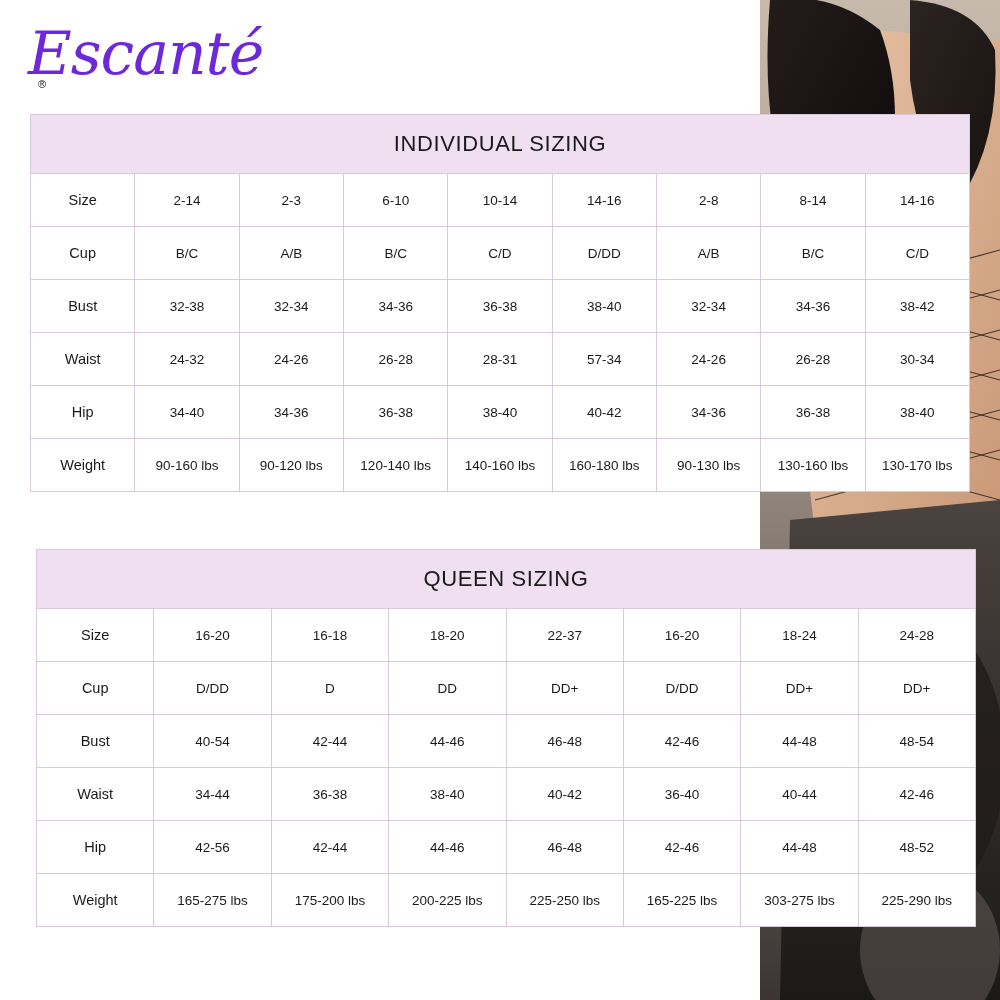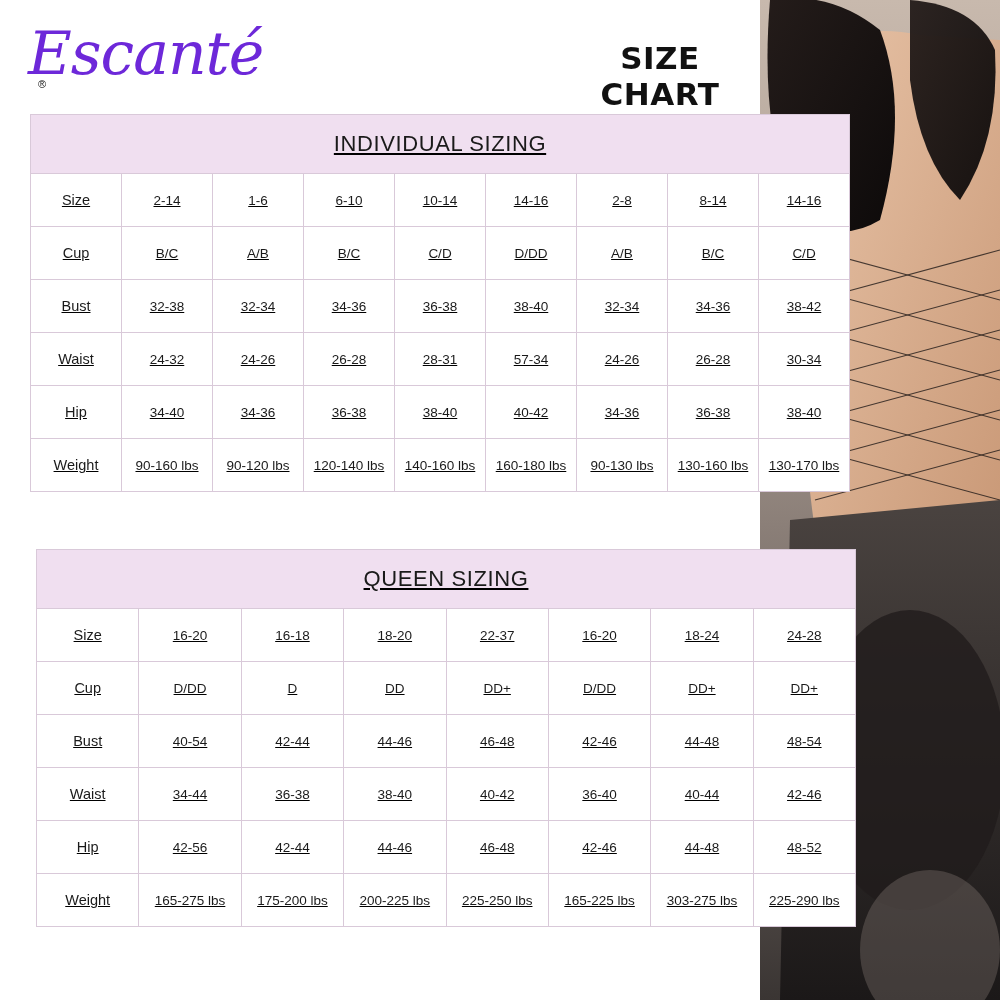--- a/index.html
+++ b/index.html
@@ -73,24 +73,23 @@
   
   .table-block {
     position: absolute;
     z-index: 2;
   }
   #individual-block { left: 30px; top: 114px; width: 940px; }
   #queen-block      { left: 36px; top: 549px; width: 940px; }
 
   table.size-table {
     border-collapse: collapse;
-    width: 820px;
+    width: 940px;
     background: #f97316;
     table-layout: fixed;
-    text-decoration: underline;
   }
   table.size-table td, table.size-table th {
     border: 1px solid #d9c9d9;
     text-align: center;
     vertical-align: middle;
     color: #1a1a1a;
     font-weight: normal;
   }
   .section-title-cell {
     background: #f0dff0;
@@ -172,33 +171,32 @@
     <ellipse cx="150" cy="760" rx="95" ry="150" fill="#201c1b" opacity="0.8"></ellipse>
     <ellipse cx="170" cy="950" rx="70" ry="80" fill="#8a7f78" opacity="0.35"></ellipse>
   </svg>
 </div>
 
 <div class="header">
   <div class="logo">
     <div class="logo-text">Escanté</div>
     <div class="logo-reg">®</div>
   </div>
-  <div class="page-title">SIZE CHART</div>
 </div>
 
 <div class="table-block" id="individual-block">
   <table class="size-table">
     <tbody>
         <tr>
           <td class="section-title-cell" colspan="9">INDIVIDUAL SIZING</td>
         </tr>
         <tr>
           <td class="row-label-cell">Size</td>
           <td class="data-cell">2-14</td>
-          <td class="data-cell">1-6</td>
+          <td class="data-cell">2-3</td>
           <td class="data-cell">6-10</td>
           <td class="data-cell">10-14</td>
           <td class="data-cell">14-16</td>
           <td class="data-cell">2-8</td>
           <td class="data-cell">8-14</td>
           <td class="data-cell">14-16</td>
         </tr>
         <tr>
           <td class="row-label-cell">Cup</td>
           <td class="data-cell">B/C</td>

